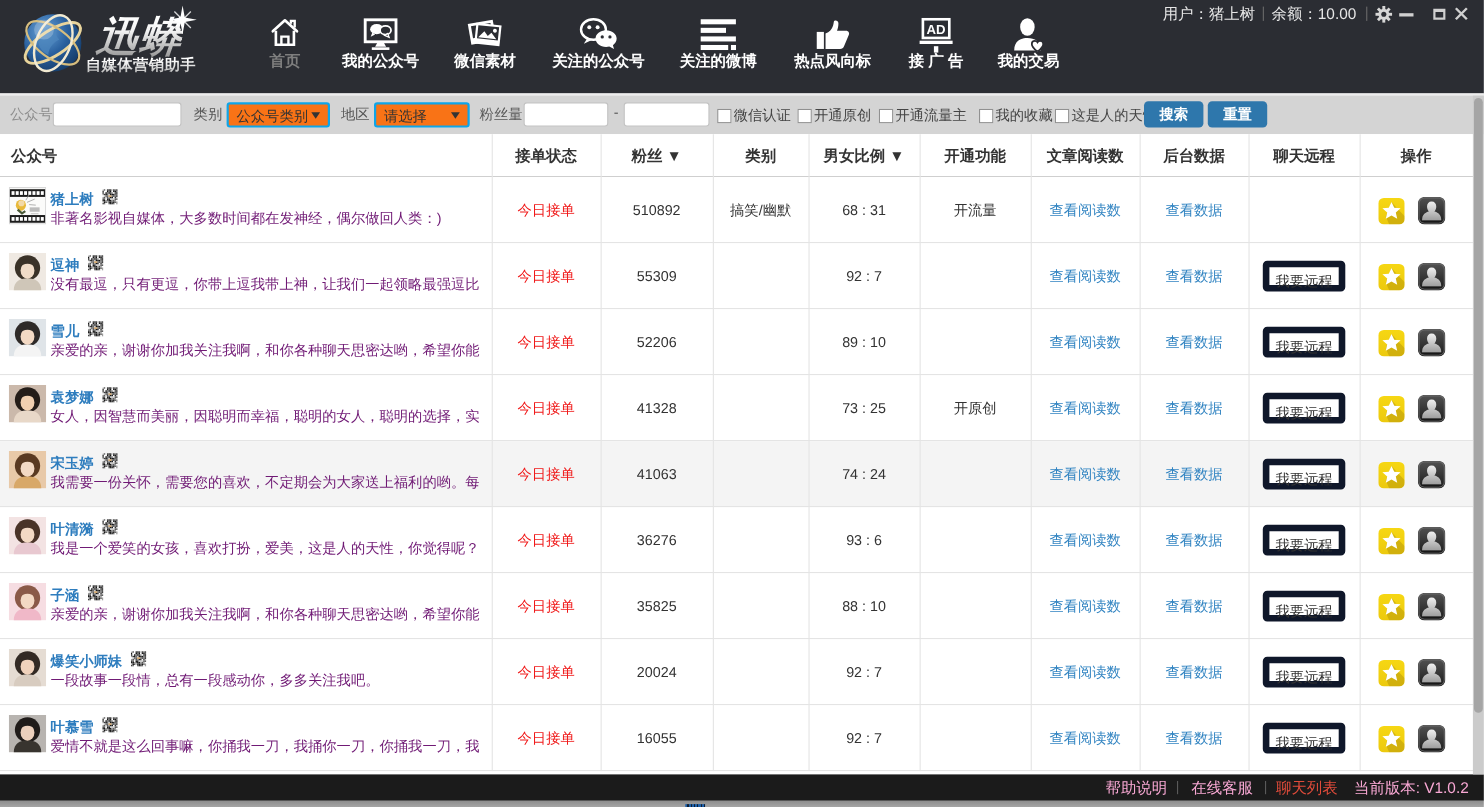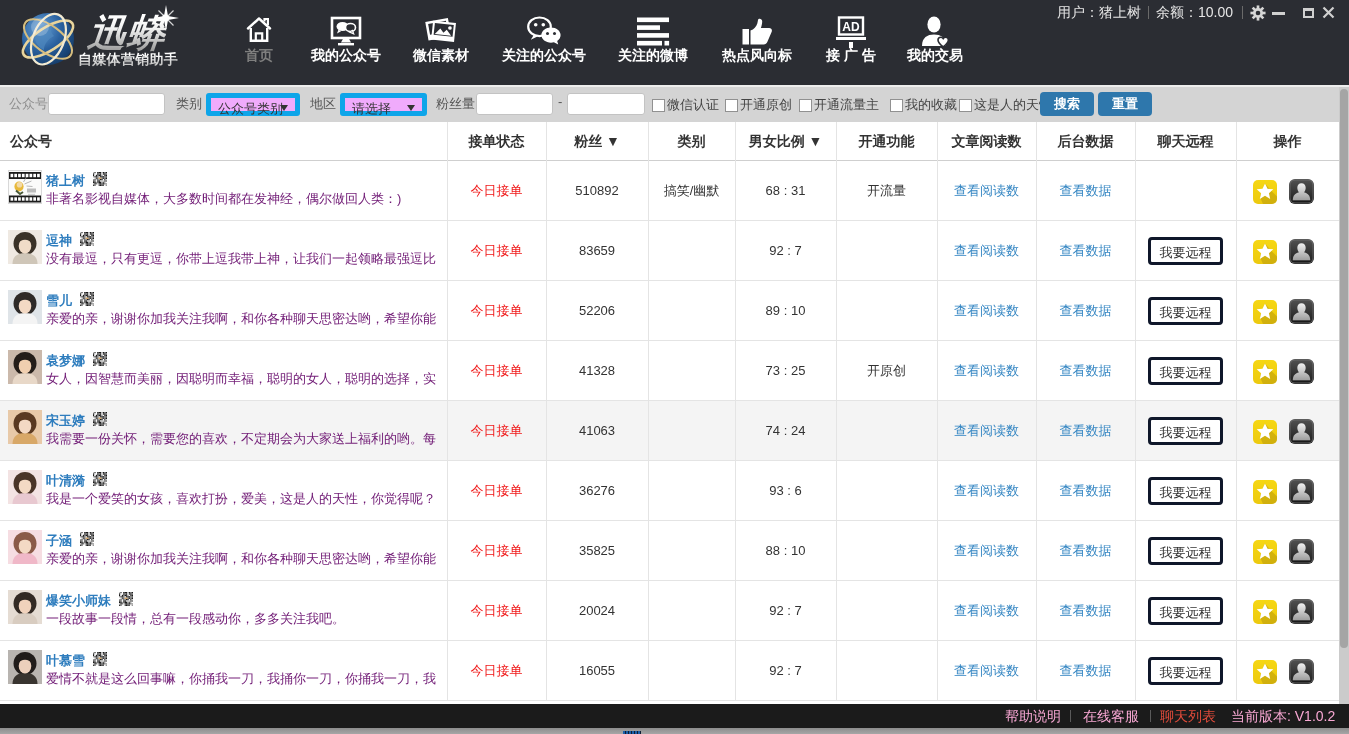--- a/index.html
+++ b/index.html
@@ -15,21 +15,21 @@
 .nav{position:absolute;top:0;height:85px;transform:translateX(-50%);text-align:center}
 .nav .ic{position:absolute;top:16px;left:50%;transform:translateX(-50%)}
 .nav .lb{position:absolute;top:47px;left:50%;transform:translateX(-50%);white-space:nowrap;
  font-size:14px;font-weight:700;color:#fff}
 .nav .lb.dim{color:#7e7e7e}
 #uinfo{position:absolute;top:4px;font-size:14px;color:#e6e6e6;white-space:nowrap}
 
 #filter{position:absolute;left:0;top:85px;width:1349px;height:37px;background:#d4d4d4;border-top:2px solid #ededed}
 .flab{position:absolute;top:8px;font-size:13px;color:#555}
 .finput{position:absolute;top:6px;height:22px;background:#fff;border:1px solid #c3c3c3;border-radius:3px}
-.fsel{position:absolute;top:6px;height:23px;background:#f0abfc;border:5px solid #0ea5e9;border-radius:3px;
+.fsel{position:absolute;top:6px;height:23px;background:#f97316;border:2px solid #0ea5e9;border-radius:3px;
  font-size:13px;color:#333;line-height:21px;padding-left:7px}
 .fsel .ar{position:absolute;right:7px;top:7px;width:0;height:0;border-left:4px solid transparent;
  border-right:4px solid transparent;border-top:6px solid #333}
 .cb{position:absolute;top:12px;width:13px;height:13px;background:#fff;border:1px solid #919191}
 .cblab{position:absolute;top:9px;font-size:13px;color:#444}
 .fbtn{position:absolute;top:5px;width:54px;height:24px;background:#2e77ac;border-radius:4px;
  color:#fff;font-size:13px;font-weight:700;text-align:center;line-height:24px}
 
 #thead{position:absolute;left:0;top:122px;width:1339px;height:39px;background:#fff;border-bottom:1px solid #cfcfcf}
 .hc{position:absolute;top:0;height:38px;line-height:38px;font-size:14px;font-weight:700;color:#333;text-align:center}
@@ -37,21 +37,21 @@
 .row{position:relative;width:1339px;height:60px;border-bottom:1px solid #e4e4e4}
 .row.hl{background:#f4f4f4}
 .vline{position:absolute;top:122px;width:1px;height:579px;background:#e4e4e4;z-index:5}
 .av{position:absolute;left:8px;top:9px;width:34px;height:34px}
 .nm{position:absolute;left:46px;top:11px;font-size:13px;font-weight:700;color:#2e7dbe;white-space:nowrap}
 .bdg{position:absolute;top:11px;width:14px;height:14px}
 .dsc{position:absolute;left:46px;top:29px;width:399px;font-size:13px;color:#701a75;white-space:nowrap;overflow:hidden}
 .cc{position:absolute;top:0;height:60px;line-height:60px;text-align:center;font-size:13px;color:#333}
 .red{color:#f01818}
 .lnk{color:#3385c2}
-.rbtn{position:absolute;left:1148px;top:16px;width:75px;height:28px;background:#fff;border:3px solid #0f172a;
+.rbtn{position:absolute;left:1148px;top:16px;width:75px;height:28px;background:#fff;border:6px solid #0f172a;
  border-radius:4px;font-size:13px;color:#333;text-align:center;line-height:26px}
 .ico{position:absolute;top:19px;width:24px;height:24px}
 .ico2{position:absolute;top:18px;width:25px;height:25px}
 
 #foot{position:absolute;left:0;top:704px;width:1349px;height:24px;background:#1b1b1b}
 .fi{position:absolute;top:0;line-height:24px;font-size:14px;color:#f9a8d4;white-space:nowrap}
 .fsep{position:absolute;top:6px;width:1px;height:12px;background:#5a5a5a}
 #bstrip{position:absolute;left:0;top:728px;width:1349px;height:6px;background:linear-gradient(180deg,#8d8d8d,#a6a6a6)}
 #bdots{position:absolute;left:623px;top:731px;width:18px;height:3px;
  background:repeating-linear-gradient(90deg,#1d5fa8 0 2px,#0c1e35 2px 3px)}
@@ -431,21 +431,21 @@
         <path d="M4.5 34 c0-8 5.5-11 12.5-11 s12.5 3 12.5 11z" fill="#cfc6b8"></path>
         <ellipse cx="17" cy="16" rx="6.3" ry="7.4" fill="#f0dcc8"></ellipse>
         <path d="M9.5 13.5 c0-5.5 3.5-8 7.5-8 s7.5 2.5 7.5 8 c-2.2-2.6-4.5-3.8-7.5-3.8 s-5.3 1.2-7.5 3.8z" fill="#3a3228"></path>
       </svg>
       <div class="nm">逗神</div>
       <svg class="bdg" style="left:80px" width="14" height="14">
         <use href="#qr"></use>
       </svg>
       <div class="dsc">没有最逗，只有更逗，你带上逗我带上神，让我们一起领略最强逗比</div>
       <div class="cc red" style="left:447px;width:99px">今日接单</div>
-      <div class="cc " style="left:546px;width:102px">83659</div>
+      <div class="cc " style="left:546px;width:102px">55309</div>
       <div class="cc " style="left:735px;width:101px">92 : 7</div>
       <div class="cc " style="left:937px;width:99px"><span class="lnk">查看阅读数</span></div>
       <div class="cc " style="left:1036px;width:99px"><span class="lnk">查看数据</span></div>
       <div class="rbtn">我要远程</div>
       <svg class="ico" style="left:1253px" width="24" height="24">
         <use href="#star"></use>
       </svg>
       <svg class="ico2" style="left:1289px" width="25" height="25">
         <use href="#contact"></use>
       </svg>

